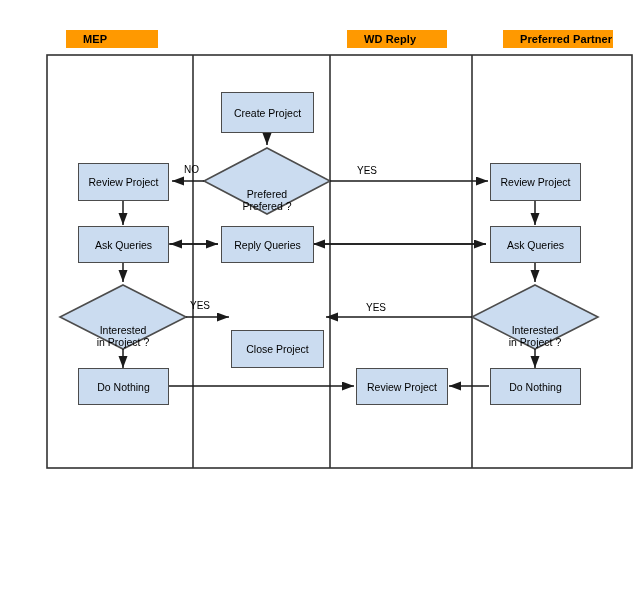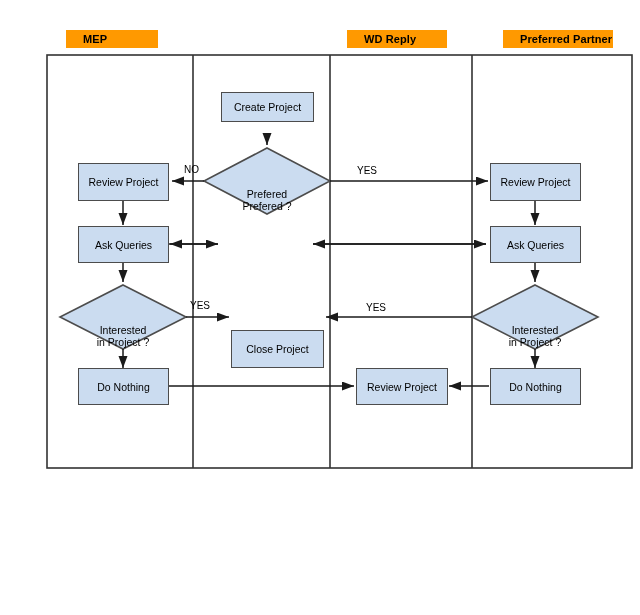--- a/index.html
+++ b/index.html
@@ -148,32 +148,35 @@
       <line x1="535" y1="263" x2="535" y2="282" marker-end="url(#arrow)"></line>
 
       
       <line x1="535" y1="349" x2="535" y2="368" marker-end="url(#arrow)"></line>
 
       
       <line x1="489" y1="386" x2="449" y2="386" marker-end="url(#arrow)"></line>
     </g>
   </svg>
 
-  <div class="node process" style="left:221px; top:92px; width:93px; height:30px;">
+  <div class="node process" style="left:221px; top:92px; width:93px; height:41px;">
     <span>Create Project</span>
   </div>
 
   <div class="node process" style="left:78px; top:163px; width:91px; height:38px;">
     <span>Review Project</span>
   </div>
 
   <div class="node process" style="left:78px; top:226px; width:91px; height:37px;">
     <span>Ask Queries</span>
   </div>
 
+  <div class="node process" style="left:221px; top:226px; width:93px; height:37px;">
+    <span>Reply Queries</span>
+  </div>
 
   <div class="node process" style="left:231px; top:298px; width:93px; height:38px;margin-top:32px;">
     <span>Close Project</span>
   </div>
 
   <div class="node process" style="left:78px; top:368px; width:91px; height:37px;">
     <span>Do Nothing</span>
   </div>
 
   <div class="node process" style="left:356px; top:368px; width:92px; height:37px;">

